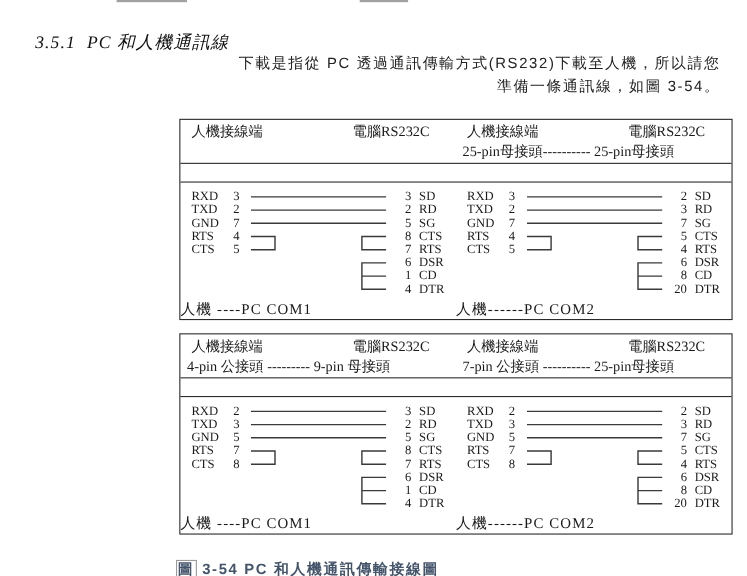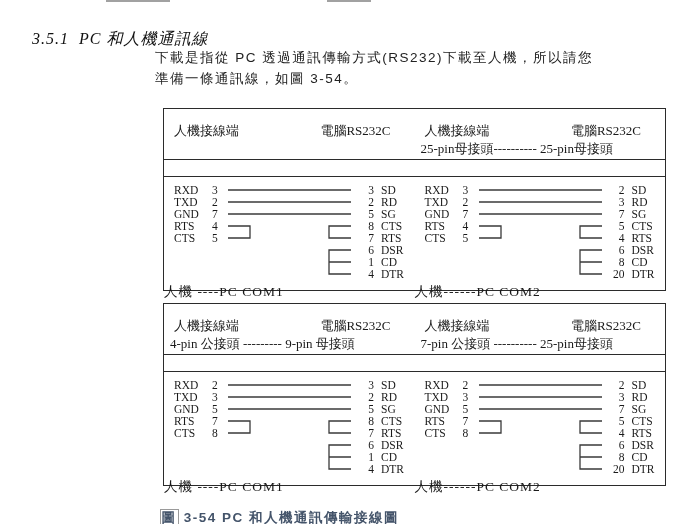--- a/index.html
+++ b/index.html
@@ -13,31 +13,31 @@
   #artifact-b{left:327px;top:0;width:44px;}
 
   .heading{
     position:absolute;left:32px;top:7px;
     font-style:italic;font-size:16px;letter-spacing:1px;
     white-space:pre;color:#111;margin-top:22px;
   }
   .bodytext{
     position:absolute;left:155px;top:47px;width:500px;
     font-family:"Liberation Sans", sans-serif;
-    font-size:13.5px;line-height:21px;letter-spacing:1.5px;color:#222;
+    font-size:13.5px;line-height:21px;letter-spacing:1.5px;color:#222;text-align:right;
   }
 
   .wirebox{
     position:absolute;left:163px;width:503px;height:183px;
     border:1px solid #2b2b2b;box-sizing:border-box;background:#fff;
   }
   #wirebox-1{top:108px;}
   #wirebox-2{top:303px;}
 
-  .boxhead{display:flex;border-bottom:1px solid #2b2b2b;height:39px;margin-top:11px;}
+  .boxhead{display:flex;border-bottom:1px solid #2b2b2b;height:39px;}
   .half{width:50%;box-sizing:border-box;}
   .hrow1{display:flex;justify-content:space-between;
     padding:2px 24px 0 10px;font-size:13px;height:18px;line-height:18px;white-space:nowrap;}
   .hrow2{padding-left:6px;font-size:13px;height:18px;line-height:18px;white-space:nowrap;}
   .spacer{height:16px;border-bottom:1px solid #2b2b2b;}
 
   .boxbody{display:flex;padding-top:7px;}
   .diagram{width:50%;position:relative;height:118px;}
   .dcol{position:absolute;top:0;}
   .dcol.left{left:10px;}

